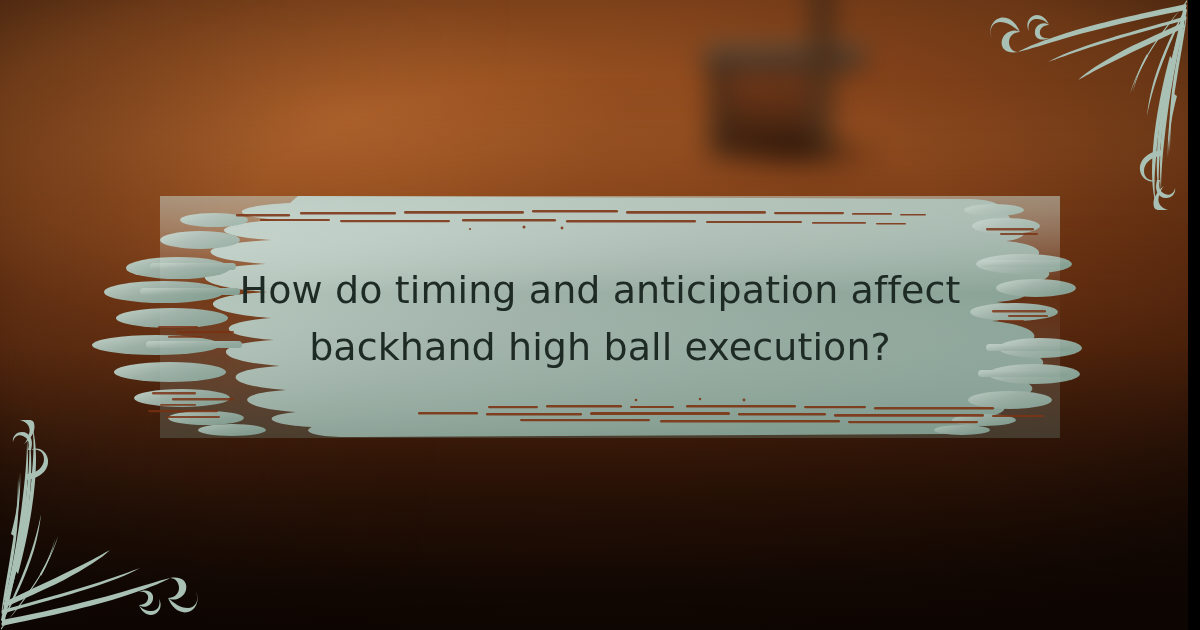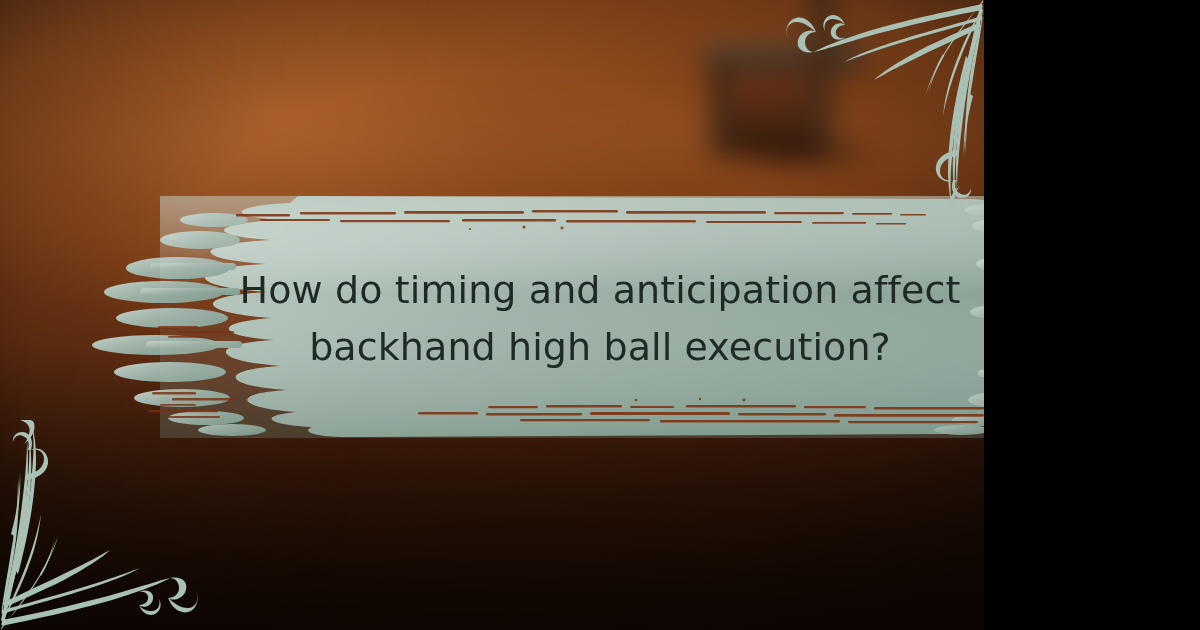--- a/index.html
+++ b/index.html
@@ -2,21 +2,21 @@
 <html><head>
 <meta charset="utf-8">
 <style>
   html, body {
     margin: 0;
     padding: 0;
     background: #000;
   }
   #poster {
     position: relative;
-    width: 984px;
+    width: 1188px;
     height: 630px;
     overflow: hidden;
     font-family: "DejaVu Sans", "Liberation Sans", sans-serif;
     background: #5d2a10;
   }
 
   
   .bg-base {
     position: absolute;
     inset: 0;

